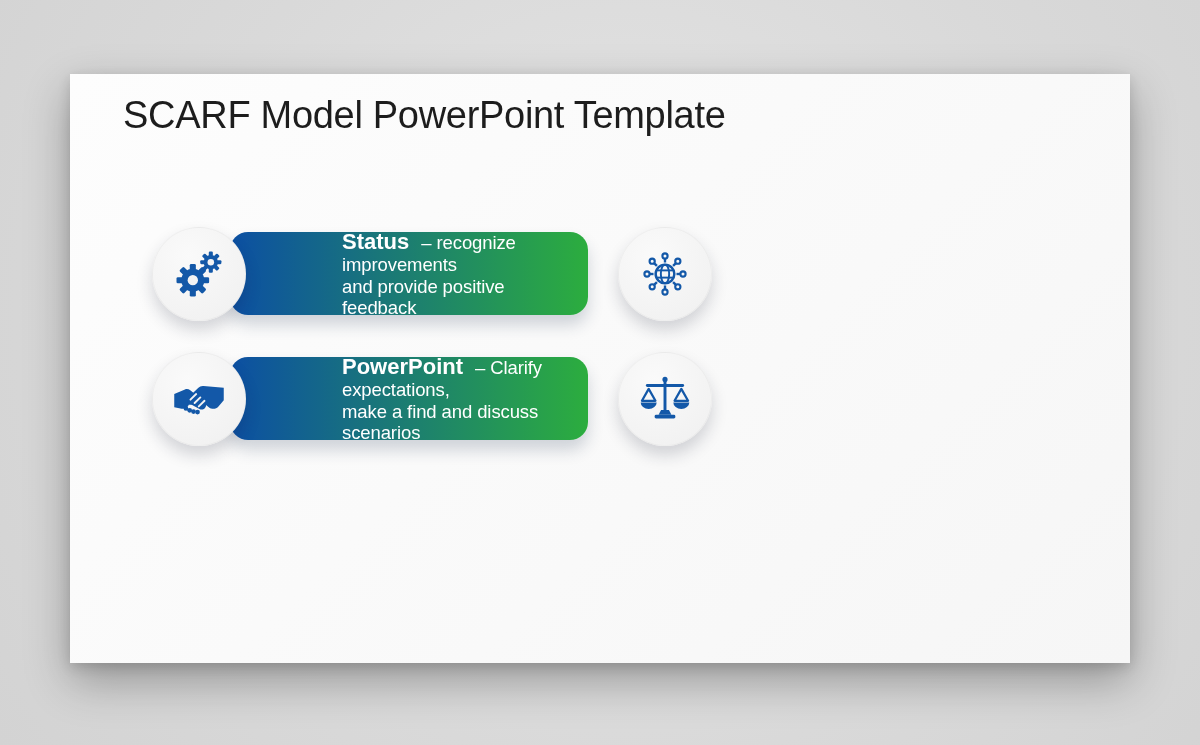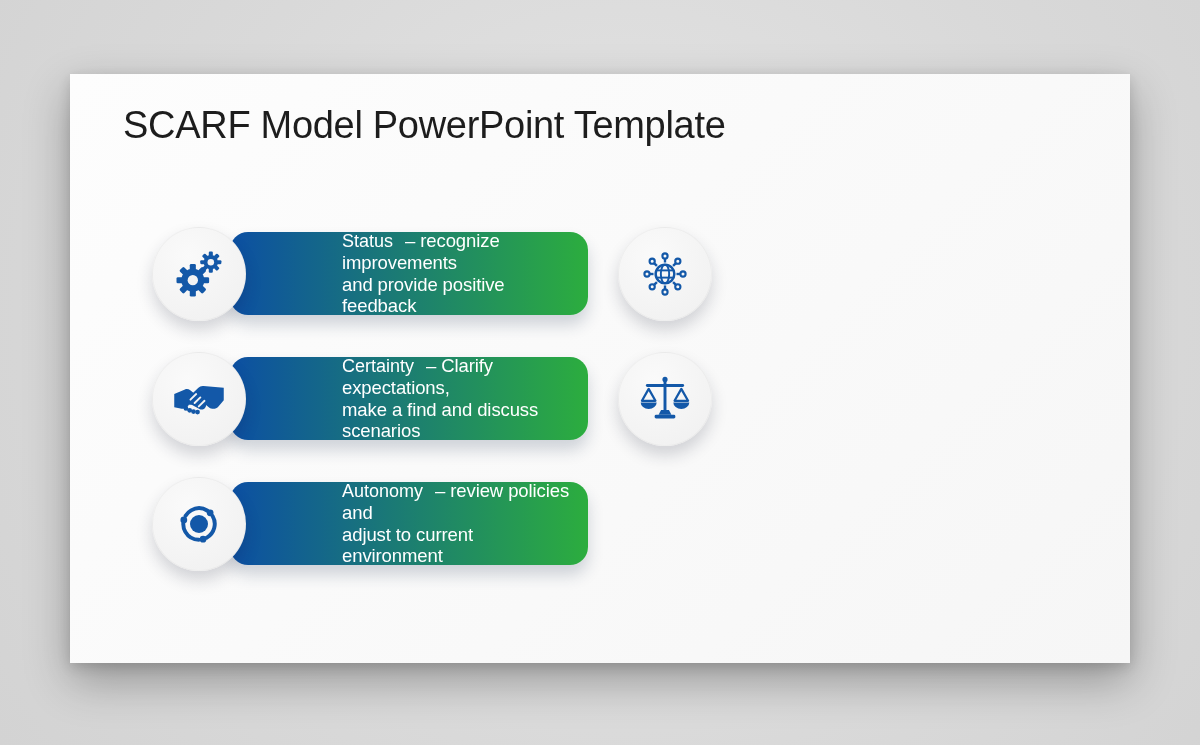--- a/index.html
+++ b/index.html
@@ -9,40 +9,40 @@
     background:radial-gradient(circle at 52% 42%, #e5e5e5 0%, #d9d9d9 60%, #d3d3d3 100%);
     overflow:hidden;position:relative;
   }
   .canvas{position:absolute;inset:0;}
   .slide{
     position:absolute;left:70px;top:74px;width:1060px;height:589px;
     background:linear-gradient(135deg,#fdfdfd 0%,#f9f9f9 60%,#f6f6f6 100%);
     box-shadow:0 18px 42px rgba(0,0,0,.30),0 4px 12px rgba(0,0,0,.14);
   }
   .slide-title{
-    position:absolute;left:53px;top:28px;
+    position:absolute;left:53px;top:18px;
     font-size:38px;line-height:46px;font-weight:400;
     letter-spacing:-.3px;color:var(--title-color,#1d1d1d);
   }
   .item{position:absolute;width:436px;height:94px;}
   .c1{left:82px}.c2{left:548px}
   .r1{top:153px}.r2{top:278px}.r3{top:403px}
   .pill{
     position:absolute;left:78px;top:5px;width:358px;height:83px;
     border-radius:18px;
     background:linear-gradient(90deg,var(--pill-gradient-start,#0c4fa3) 0%,var(--pill-gradient-end,#2eb13d) 100%);
     box-shadow:0 10px 16px rgba(35,55,85,.20);
     display:flex;align-items:center;
     padding-left:112px;padding-right:10px;box-sizing:border-box;
   }
   .pill-text{
     color:var(--text-on-pill,#fff);
     font-size:18.5px;line-height:1.16;letter-spacing:-.1px;
   }
-  .item-name{font-size:18px;font-weight:400;letter-spacing:0;}
+  .item-name{font-size:22px;font-weight:700;letter-spacing:0;}
   .item-desc{white-space:pre-line;margin-left:12px;}
   .badge{
     position:absolute;left:0;top:0;width:94px;height:94px;border-radius:50%;
     background:radial-gradient(circle at 38% 30%, #fafafa 0%, #f2f2f2 75%, #ededed 100%);
     box-shadow:0 9px 16px rgba(25,35,55,.18);
     border:1px solid rgba(0,0,0,.03);box-sizing:border-box;
     display:flex;align-items:center;justify-content:center;
   }
   .badge svg{width:54px;height:54px;color:var(--icon-blue,#1155a8);}
 </style>
@@ -115,21 +115,21 @@
               <circle cx="24" cy="8" r="2.3" stroke-width="1.9"></circle>
             <line x1="31.2" y1="16.8" x2="33.5" y2="14.5"></line>
               <circle cx="35.4" cy="12.6" r="2.3" stroke-width="1.9"></circle>
           </g>
         </svg>
       </div>
     </div>
 
     <div class="item r2 c1">
       <div class="pill">
-        <div class="pill-text"><b class="item-name">Certainty</b><span class="item-desc">– Clarify expectations,
+        <div class="pill-text"><b class="item-name">PowerPoint</b><span class="item-desc">– Clarify expectations,
 make a find and discuss scenarios</span></div>
       </div>
       <div class="badge">
         <svg viewBox="0 0 48 48">
           <g transform="translate(0,5)">
             <g fill="currentColor">
               <path d="M46 9 L28 7.5 C26 7.3 24.6 8 23.2 9.3 L13.8 18.3 C12 20.1 12.6 23 14.9 23.9 C16.3 24.5 17.8 24.1 18.9 23.1 L23.5 19 L33 26.5 C35.8 28.6 39.3 28 41.5 25.4 L46 20 Z"></path>
               <path d="M2 14.5 L11.5 10.5 C13.3 9.8 14.8 10.2 16.2 11.3 L28.8 21.3 C30.7 22.8 30.9 25.5 29.2 27.2 C27.9 28.5 26 28.8 24.4 27.9 L15.5 23 C14.5 26 12 28.2 8.6 27.6 L2 26.3 Z"></path>
               <circle cx="12.4" cy="27.4" r="2.1"></circle>
               <circle cx="15.7" cy="29.1" r="2.1"></circle>
@@ -157,32 +157,15 @@
             <path d="M2.4 27 a7.1 5.9 0 0 0 14.2 0 Z"></path>
             <path d="M38.5 15 L32.5 25.6 L44.5 25.6 Z" fill="none" stroke="currentColor" stroke-width="2" stroke-linejoin="round"></path>
             <path d="M31.4 27 a7.1 5.9 0 0 0 14.2 0 Z"></path>
             <path d="M20.5 33.8 h7 l2.2 4.2 h-11.4 Z"></path>
             <rect x="14.8" y="38" width="18.4" height="3.4" rx="1.3"></rect>
           </g>
         </svg>
       </div>
     </div>
 
-    <div class="item r3 c1">
-      <div class="pill">
-        <div class="pill-text"><b class="item-name">Autonomy</b><span class="item-desc">– review policies and
-adjust to current environment</span></div>
-      </div>
-      <div class="badge">
-        <svg viewBox="0 0 48 48">
-          <circle cx="24" cy="24" r="8" fill="currentColor"></circle>
-          <circle cx="24" cy="24" r="14" fill="none" stroke="currentColor" stroke-width="3.5" stroke-dasharray="22.12 7.2" stroke-linecap="round" transform="rotate(-30 24 24)"></circle>
-          <g fill="currentColor">
-            <circle cx="27.6" cy="37.5" r="3"></circle>
-            <circle cx="10.5" cy="20.4" r="3"></circle>
-            <circle cx="33.9" cy="14.1" r="3"></circle>
-          </g>
-        </svg>
-      </div>
-    </div>
 
   </div>
 </div>
 
 </body></html>

